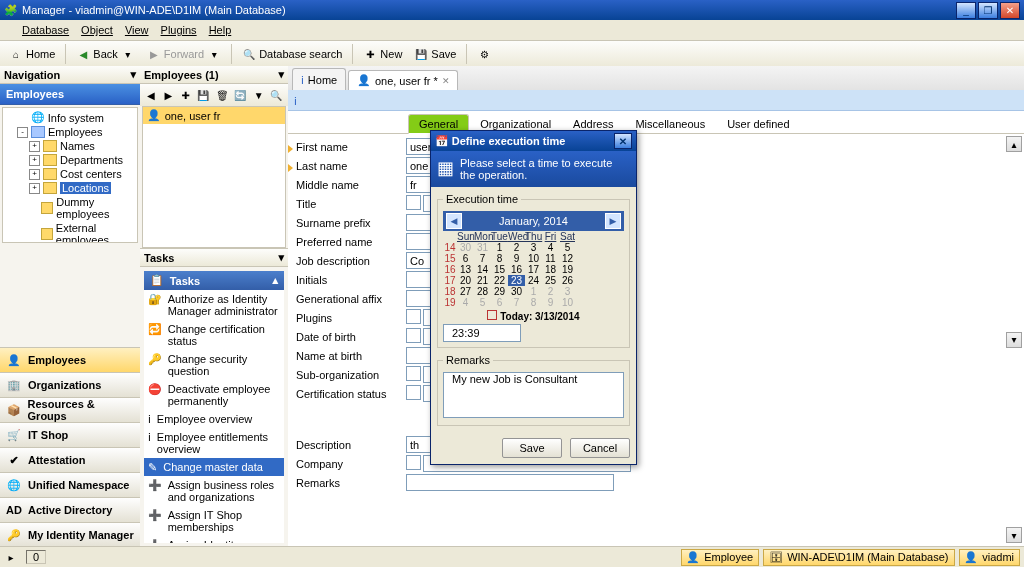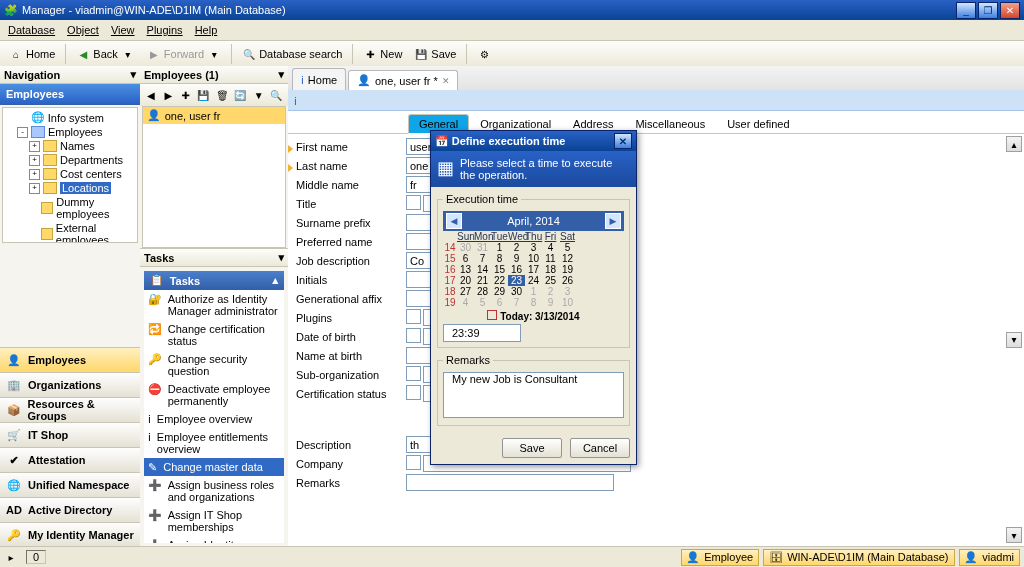--- a/index.html
+++ b/index.html
@@ -1,21 +1,21 @@
 <!DOCTYPE html>
 <html><head>
 <meta charset="utf-8">
 <style>
 html,body{margin:0;padding:0;font-family:Tahoma,Verdana,sans-serif;font-size:11px;color:#000;background:#ece9d8;overflow:hidden}
 body{width:1024px;height:567px;position:relative}
 .titlebar{height:20px;background:linear-gradient(#2a61c6,#084395);color:#fff;display:flex;align-items:center;padding:0 4px;font-size:11px}
 .titlebar .icon{width:14px;height:14px;margin-right:4px;display:flex;align-items:center;justify-content:center}
 .titlebar .spacer{flex:1}
 .winbtn{width:18px;height:15px;background:linear-gradient(#d3e5ff,#3c7fe0);border:1px solid #0a246a;margin-left:2px;display:flex;align-items:center;justify-content:center;font-size:10px;color:#00316e}
-.menubar{height:20px;background:#ece9d8;border-bottom:1px solid #c9c5b5;display:flex;align-items:center;padding:0 2px}
+.menubar{height:20px;background:#ece9d8;border-bottom:1px solid #c9c5b5;display:flex;align-items:center;padding:0 16px}
 .menubar span{padding:2px 6px}
 .toolbar{height:26px;background:linear-gradient(#fdfdfb,#ece9d8);border-bottom:1px solid #c9c5b5;display:flex;align-items:center;padding:0 4px;gap:2px}
 .tbtn{display:flex;align-items:center;padding:2px 4px;border:1px solid transparent;border-radius:2px;gap:3px}
 .tbsep{width:1px;height:20px;background:#c9c5b5;margin:0 3px}
 .tic{width:14px;height:14px;display:inline-flex;align-items:center;justify-content:center;font-size:10px}
 .body{position:absolute;top:66px;left:0;right:0;bottom:20px;display:flex}
 .col{display:flex;flex-direction:column;background:#f6f4ee}
 .col.nav{width:140px}
 .col.emp{width:148px}
 .col.main{flex:1;background:#fff;position:relative}
@@ -42,21 +42,21 @@
 .tasks{background:#fff;margin:0 4px 4px 4px;flex:1;overflow:auto}
 .task{display:flex;align-items:flex-start;gap:6px;padding:3px 4px;line-height:12px}
 .task.active{background:#316ac5;color:#fff}
 .tabbar{height:24px;background:linear-gradient(#f4f4f4,#e3e3e3);display:flex;align-items:flex-end;padding:0 4px}
 .tab{padding:3px 8px;border:1px solid #b8b8b8;border-bottom:none;background:#f4f4f4;border-radius:3px 3px 0 0;margin-right:2px;display:flex;align-items:center;gap:4px}
 .tab.active{background:#fff}
 .tabx{font-size:9px;color:#888}
 .infostrip{height:20px;background:#cde2f7;border-bottom:1px solid #a7c4e6;display:flex;align-items:center;padding:0 6px;gap:6px}
 .subtabs{height:22px;border-bottom:1px solid #c9c5b5;display:flex;align-items:flex-end;padding-left:120px}
 .subtab{padding:3px 10px;border:1px solid transparent;border-bottom:none}
-.subtab.active{border-color:#c9c5b5;border-bottom:1px solid #fff;border-radius:3px 3px 0 0;background:#0ea5e9;position:relative;top:1px}
+.subtab.active{border-color:#c9c5b5;border-bottom:1px solid #fff;border-radius:3px 3px 0 0;background:#84cc16;position:relative;top:1px}
 .form{position:absolute;top:66px;left:0;right:0;bottom:0;padding:4px 8px;overflow:auto}
 .frow{display:flex;align-items:center;margin:2px 0;height:17px}
 .flabel{width:110px;position:relative}
 .flabel.req::before{content:"";position:absolute;left:-8px;top:4px;width:0;height:0;border-left:5px solid #f0b030;border-top:4px solid transparent;border-bottom:4px solid transparent}
 .finput{width:200px;height:15px;border:1px solid #7f9db9;background:#fff;padding:0 3px;font:inherit;display:flex;align-items:center}
 .fcheck{width:13px;height:13px;border:1px solid #7f9db9;background:#fff}
 .dialog{position:absolute;left:430px;top:130px;width:205px;background:#ece9d8;border:1px solid #0a246a;box-shadow:2px 2px 6px rgba(0,0,0,.4);z-index:50}
 .dlgtitle{height:20px;background:linear-gradient(#2a61c6,#084395);color:#fff;display:flex;align-items:center;padding:0 4px;font-weight:bold}
 .dlgprompt{background:linear-gradient(#2a61c6,#1a4a9e);color:#fff;padding:6px;display:flex;gap:6px}
 .fieldset{border:1px solid #c9c5b5;margin:6px;padding:6px 5px 5px 5px}
@@ -450,21 +450,21 @@
     <span class="winbtn" style="height:14px;width:16px">✕</span>
   </div>
   <div class="dlgprompt">
     <span style="font-size:18px">▦</span>
     <span>Please select a time to execute the operation.</span>
   </div>
   <fieldset class="fieldset">
     <legend>Execution time</legend>
     <div class="calhdr">
       <span class="nav">◀</span>
-      <span>April, 2014</span>
+      <span>January, 2014</span>
       <span class="nav">▶</span>
     </div>
     <div class="caldays" id="calgrid">
         <div class="cdow"></div>
         <div class="cdow">Sun</div>
         <div class="cdow">Mon</div>
         <div class="cdow">Tue</div>
         <div class="cdow">Wed</div>
         <div class="cdow">Thu</div>
         <div class="cdow">Fri</div>

